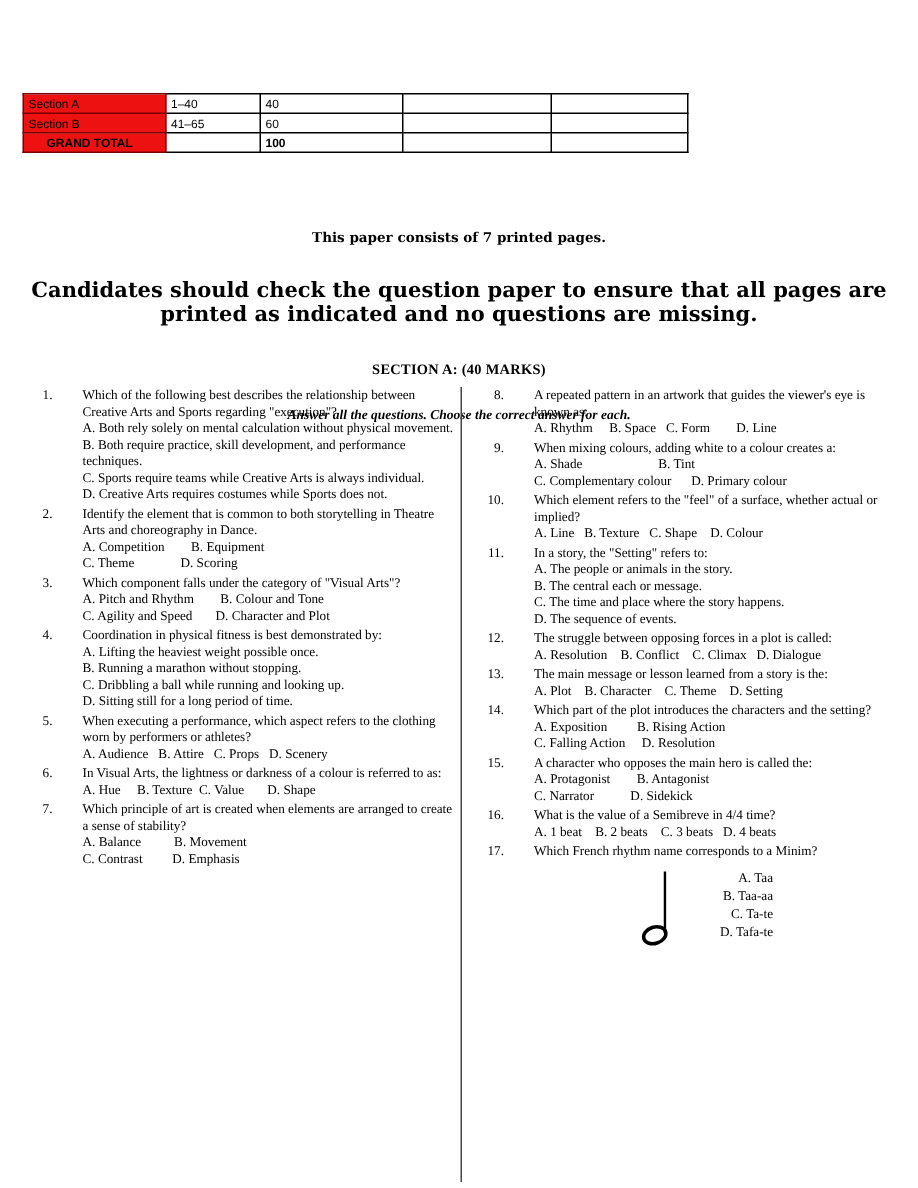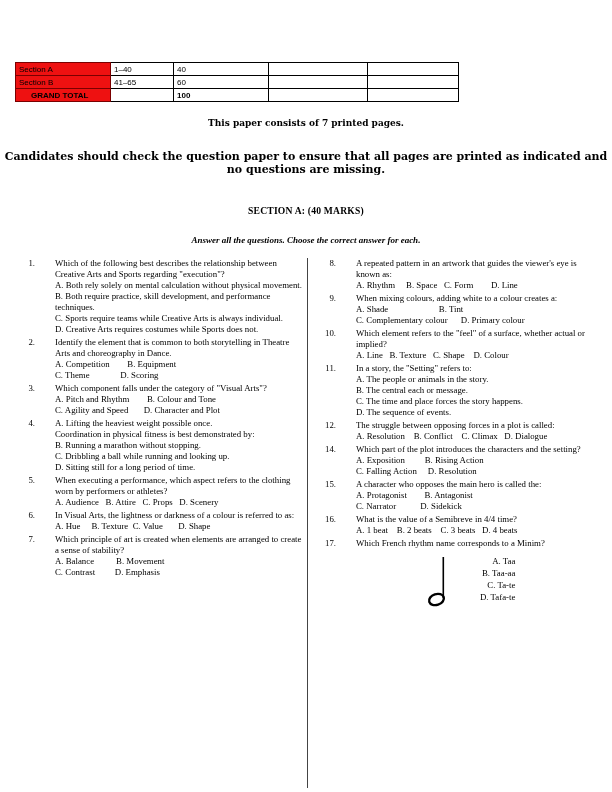--- a/index.html
+++ b/index.html
@@ -6,23 +6,23 @@
   body{width:612px;height:792px;position:relative;font-family:"Liberation Serif",serif;color:#000;overflow:hidden;}
 
   
   .score-table{position:absolute;left:15px;top:62px;border-collapse:collapse;
     font-family:"Liberation Sans",sans-serif;font-size:8px;}
   .score-table td{border:1px solid #000;height:12px;padding:0 3px;vertical-align:middle;margin-left:28px;}
   .score-table td.red{background:#ee1111;border-color:#7a0000;}
   .score-table tr.bold td{font-weight:bold;}
 
   
-  .center-note{position:absolute;left:0;right:0;text-align:center;font-weight:bold;}
+  .center-note{position:absolute;left:0;right:0;text-align:center;font-weight:bold;margin-top:36px;}
   #pages-note{top:118px;font-size:9px;font-family:"DejaVu Serif",serif;}
-  #check-note{top:150px;font-size:11px;font-family:"DejaVu Serif",serif;}
+  #check-note{top:150px;font-size:14px;font-family:"DejaVu Serif",serif;}
   #section-title{top:205px;font-size:9.6px;letter-spacing:.2px;}
   #instruction{top:235px;font-size:9px;font-weight:bold;font-style:italic;}
 
   
   .columns{position:absolute;top:258px;left:18px;right:12px;bottom:4px;display:flex;}
   .col{font-size:8.8px;line-height:11px;}
   .col-left{width:285px;}
   .divider{width:1px;background:#444;margin-left:4px;flex:none;}
   .col-right{flex:1;padding-left:11px;}
 
@@ -98,22 +98,22 @@
           <div class="qnum">3.</div>
           <div class="qbody">
             <div class="qline">Which component falls under the category of "Visual Arts"?</div>
             <div class="qline">A. Pitch and Rhythm        B. Colour and Tone</div>
             <div class="qline">C. Agility and Speed       D. Character and Plot</div>
           </div>
         </div>
         <div class="question">
           <div class="qnum">4.</div>
           <div class="qbody">
+            <div class="qline">Coordination in physical fitness is best demonstrated by:</div>
             <div class="qline">A. Lifting the heaviest weight possible once.</div>
-            <div class="qline">Coordination in physical fitness is best demonstrated by:</div>
             <div class="qline">B. Running a marathon without stopping.</div>
             <div class="qline">C. Dribbling a ball while running and looking up.</div>
             <div class="qline">D. Sitting still for a long period of time.</div>
           </div>
         </div>
         <div class="question">
           <div class="qnum">5.</div>
           <div class="qbody">
             <div class="qline">When executing a performance, which aspect refers to the clothing worn by performers or athletes?</div>
             <div class="qline">A. Audience   B. Attire   C. Props   D. Scenery</div>
@@ -158,29 +158,36 @@
             <div class="qline">Which element refers to the "feel" of a surface, whether actual or implied?</div>
             <div class="qline">A. Line   B. Texture   C. Shape    D. Colour</div>
           </div>
         </div>
         <div class="question">
           <div class="qnum">11.</div>
           <div class="qbody">
             <div class="qline">In a story, the "Setting" refers to:</div>
             <div class="qline">A. The people or animals in the story.</div>
             <div class="qline">B. The central each or message.</div>
-            <div class="qline">C. The time and place forces the story happens.</div>
+            <div class="qline">C. The time and place where the story happens.</div>
             <div class="qline">D. The sequence of events.</div>
           </div>
         </div>
         <div class="question">
           <div class="qnum">12.</div>
           <div class="qbody">
             <div class="qline">The struggle between opposing forces in a plot is called:</div>
             <div class="qline">A. Resolution    B. Conflict    C. Climax   D. Dialogue</div>
+          </div>
+        </div>
+        <div class="question">
+          <div class="qnum">13.</div>
+          <div class="qbody">
+            <div class="qline">The main message or lesson learned from a story is the:</div>
+            <div class="qline">A. Plot    B. Character    C. Theme    D. Setting</div>
           </div>
         </div>
         <div class="question">
           <div class="qnum">14.</div>
           <div class="qbody">
             <div class="qline">Which part of the plot introduces the characters and the setting?</div>
             <div class="qline">A. Exposition         B. Rising Action</div>
             <div class="qline">C. Falling Action     D. Resolution</div>
           </div>
         </div>

